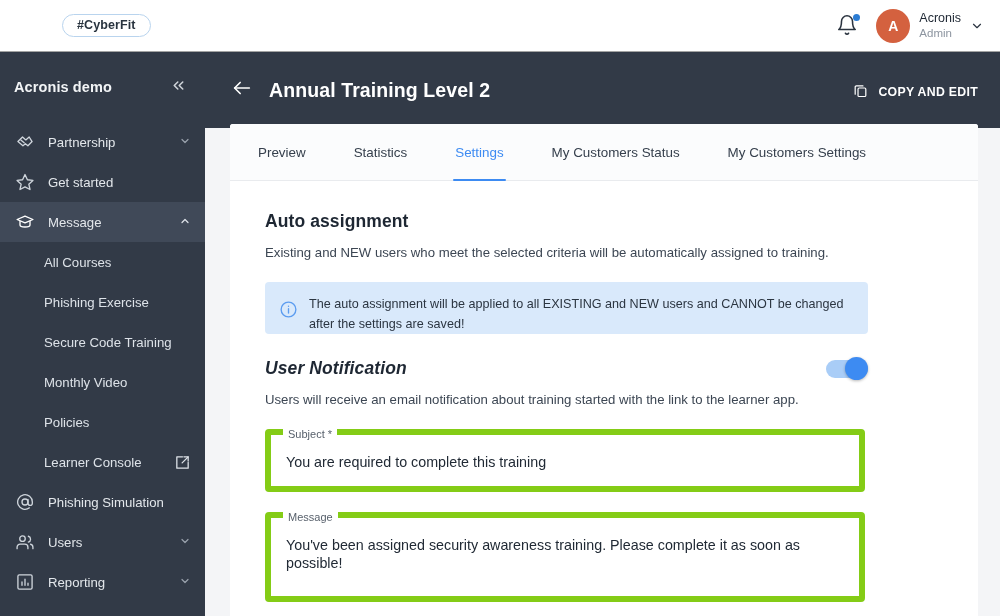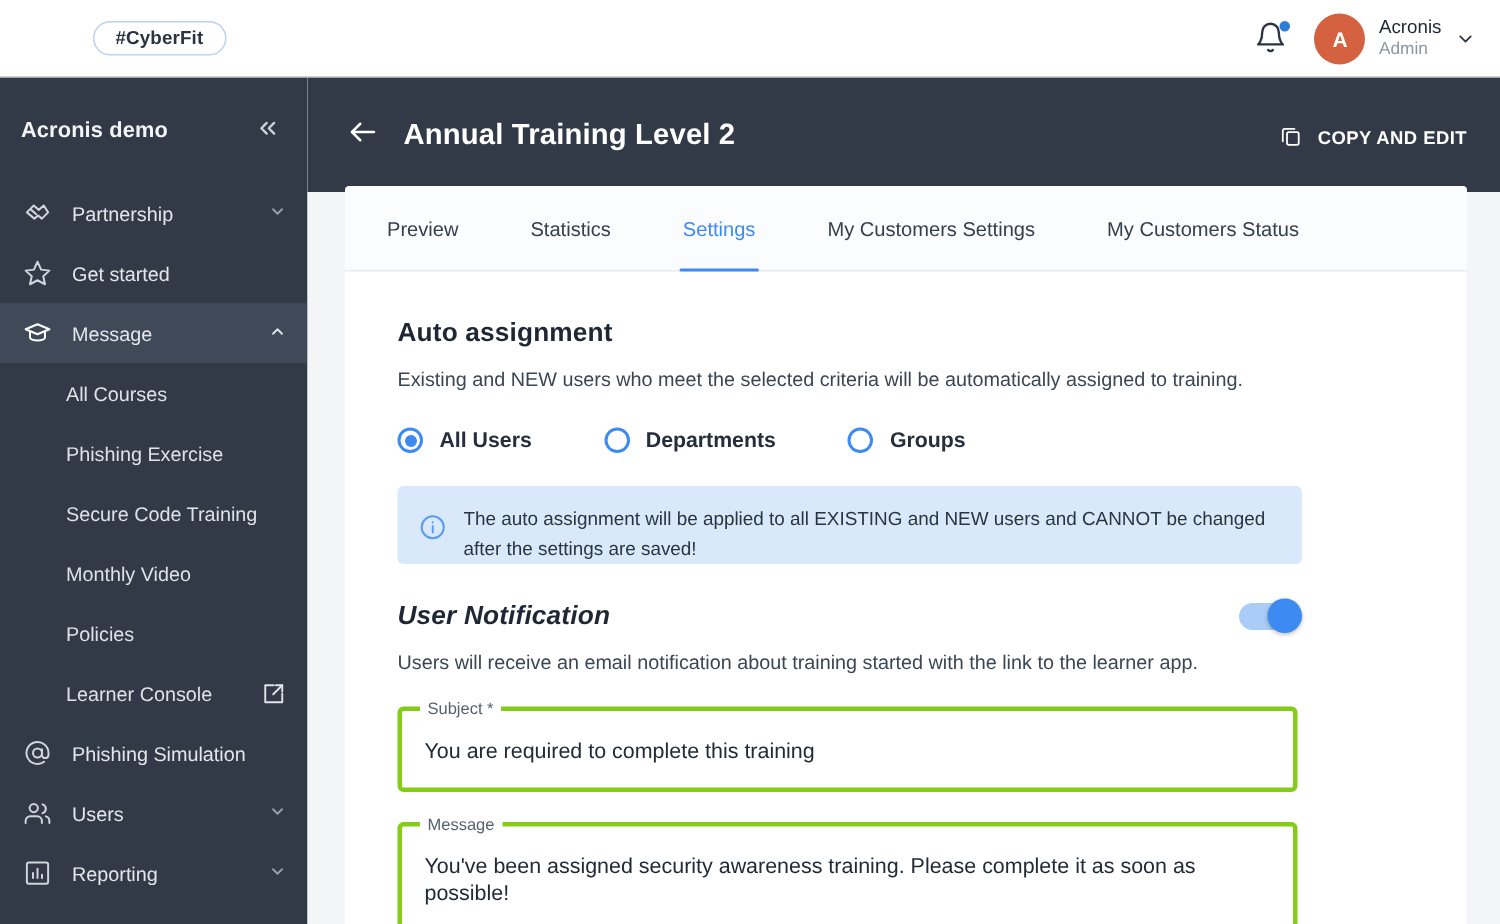--- a/index.html
+++ b/index.html
@@ -183,21 +183,21 @@
   .toggle .knob {
     position: absolute; right: 0; top: -3px;
     width: 23px; height: 23px; border-radius: 50%;
     background: #3d8bf2;
     box-shadow: 0 1px 3px rgba(0,0,0,.28);
   }
 
   .field {
     position: relative; margin-top: 22px;
     width: 600px;
-    border: 3px solid #84cc16; border-radius: 4px;
+    border: 6px solid #84cc16; border-radius: 4px;
     padding: 18px 15px 15px;
   }
   .field.tall { height: 90px; margin-top: 20px; }
   .field-label {
     position: absolute; top: -7px; left: 12px;
     background: #ffffff; padding: 0 5px;
     font-size: 11px; color: #58616c;
   }
   .field-value { font-size: 14.3px; color: #212a35; }
 </style>
@@ -371,48 +371,32 @@
       <div class="tab">
         <span>Preview</span>
       </div>
       <div class="tab">
         <span>Statistics</span>
       </div>
       <div class="tab active">
         <span>Settings</span>
       </div>
       <div class="tab">
+        <span>My Customers Status</span>
+      </div>
+      <div class="tab">
         <span>My Customers Settings</span>
-      </div>
-      <div class="tab">
-        <span>My Customers Status</span>
       </div>
     </div>
 
     <div class="content">
 
       <div class="sec-title">Auto assignment</div>
       <div class="sec-desc">Existing and NEW users who meet the selected criteria will be automatically assigned to training.</div>
 
-      <div class="radio-row">
-        <div class="radio-item">
-          <span class="radio">
-              <span class="dot"></span>
-            </span>
-          <span class="radio-label">All Users</span>
-        </div>
-        <div class="radio-item">
-          <span class="radio"></span>
-          <span class="radio-label">Departments</span>
-        </div>
-        <div class="radio-item">
-          <span class="radio"></span>
-          <span class="radio-label">Groups</span>
-        </div>
-      </div>
 
       <div class="info-box">
         <span class="info-ico">
           <svg width="19" height="19" viewBox="0 0 24 24" fill="none" stroke="#5b9cf0" stroke-width="1.7" stroke-linecap="round" stroke-linejoin="round">
             <circle cx="12" cy="12" r="9.3"></circle>
               <line x1="12" y1="11" x2="12" y2="16.4"></line>
             <circle cx="12" cy="7.9" r="0.9" fill="#5b9cf0" stroke="none"></circle>
           </svg>
         </span>
         <span class="info-text">The auto assignment will be applied to all EXISTING and NEW users and CANNOT be changed after the settings are saved!</span>

